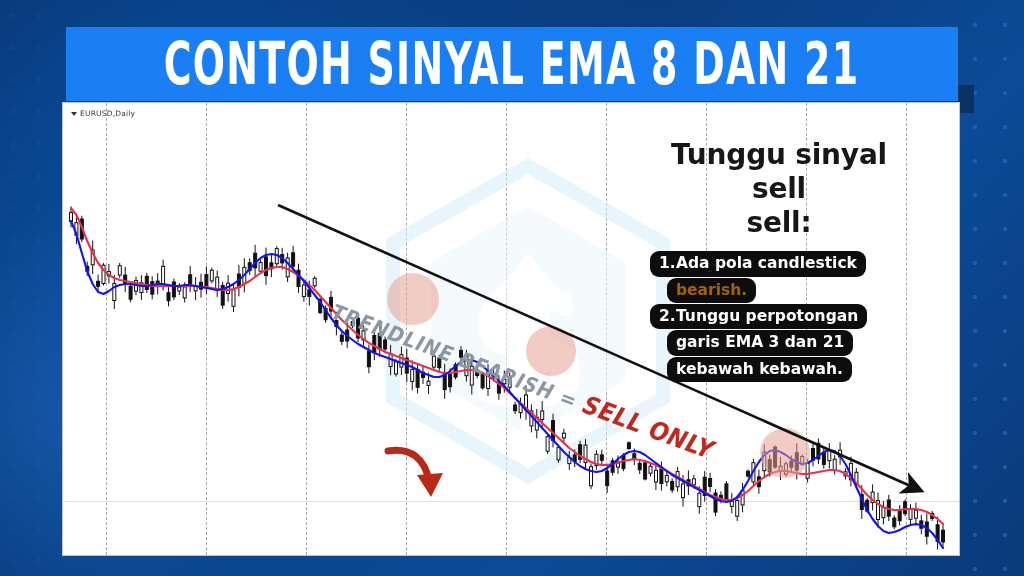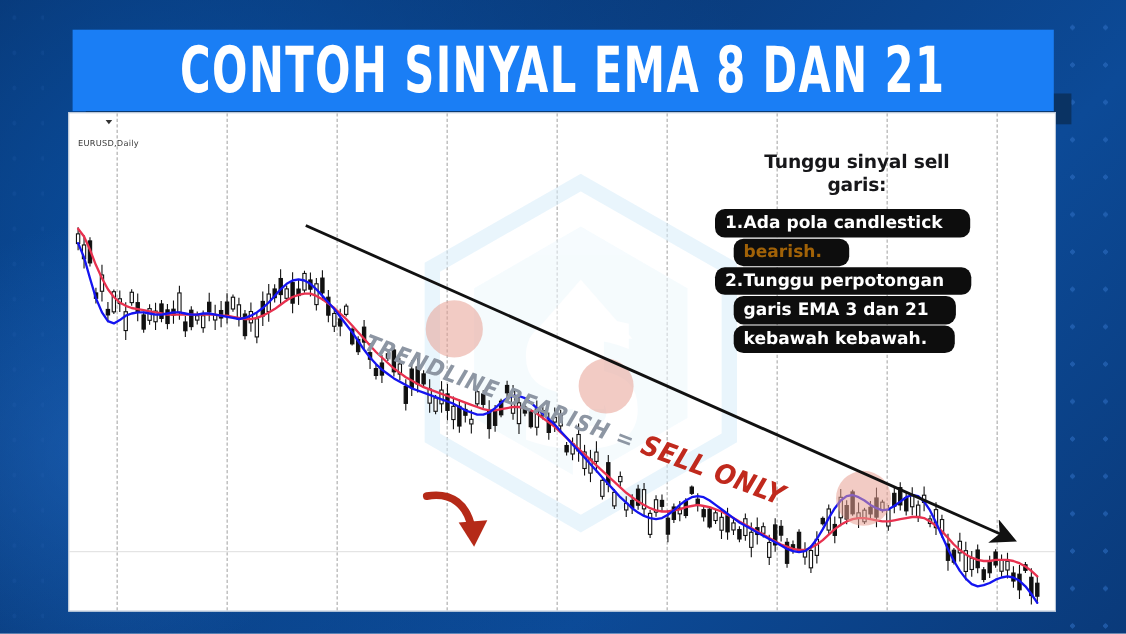--- a/index.html
+++ b/index.html
@@ -55,23 +55,22 @@
 
   
   .chart-panel{
     position:absolute; left:62px; top:102px; width:898px; height:454px;
     background:#ffffff; overflow:hidden;
     border:1px solid #b9c6d8;
   }
   .chart-label{
     position:absolute; left:8px; top:6px;
     font-size:7.5px; color:#3a3a3a; letter-spacing:.2px;
-    display:flex; align-items:center; gap:13px;
+    display:flex; align-items:center; gap:3px;
     font-family:"DejaVu Sans", sans-serif;
-    flex-direction:column;
   }
   .chart-label .mkr{
     display:inline-block; width:0; height:0;
     border-left:3.5px solid transparent; border-right:3.5px solid transparent;
     border-top:4px solid #333;
   }
   .grid-v{
     position:absolute; top:0; bottom:0; width:0;
     border-left:1px dashed #9a9a9a; opacity:.85;
   }
@@ -97,29 +96,29 @@
   .tl-caption .grey{ color:#8d96a3; }
   .tl-caption .red{ color:#c0291d; font-size:25px; letter-spacing:.5px; }
 
   
   .notes{
     position:absolute; left:650px; top:138px; width:258px;
     text-align:center;
   }
   .notes-heading{
     font-family:"DejaVu Sans", sans-serif;
-    font-size:17px; font-weight:bold; color:#17171a;
+    font-size:28px; font-weight:bold; color:#17171a;
     line-height:1.22; letter-spacing:-.2px;
   }
   .notes-box{ margin-top:11px; text-align:left; }
   .nrow{ display:flex; margin-bottom:1px; }
   .nhl{
     background:#0d0d0d; color:#ffffff;
     font-size:15.5px; font-weight:bold;
-    padding:4px 25px 5px 9px;
+    padding:4px 9px 5px 9px;
     line-height:1.05;
     border-radius:9px;
     white-space:nowrap;
     font-family:"DejaVu Sans", sans-serif;
   }
   .nrow.indent .nhl{ margin-left:17px; }
   .num{ display:inline-block; width:17px; }
   .red-word{ color:#a16207; }
 </style>
 </head>
@@ -513,21 +512,21 @@
   </svg>
 
   <div class="tl-caption">
     <span class="grey">TRENDLINE BEARISH = </span><span class="red">SELL ONLY</span>
   </div>
 </div>
 
 <div class="notes">
   <div class="notes-heading">
     <div>Tunggu sinyal sell</div>
-    <div>garis:</div>
+    <div>sell:</div>
   </div>
 
   <div class="notes-box">
 
     <div class="nrow">
       <span class="nhl"><span class="num">1.</span><span>Ada pola candlestick</span></span>
     </div>
     <div class="nrow indent">
       <span class="nhl"><span class="red-word">bearish.</span></span>
     </div>

